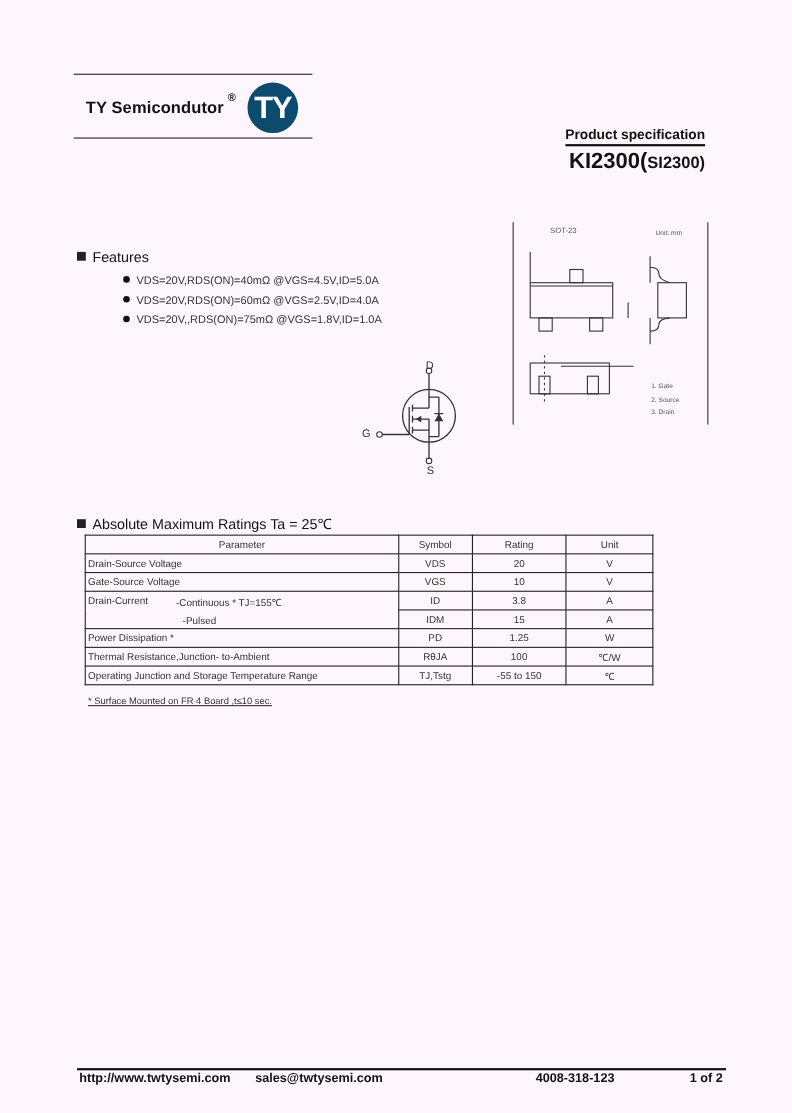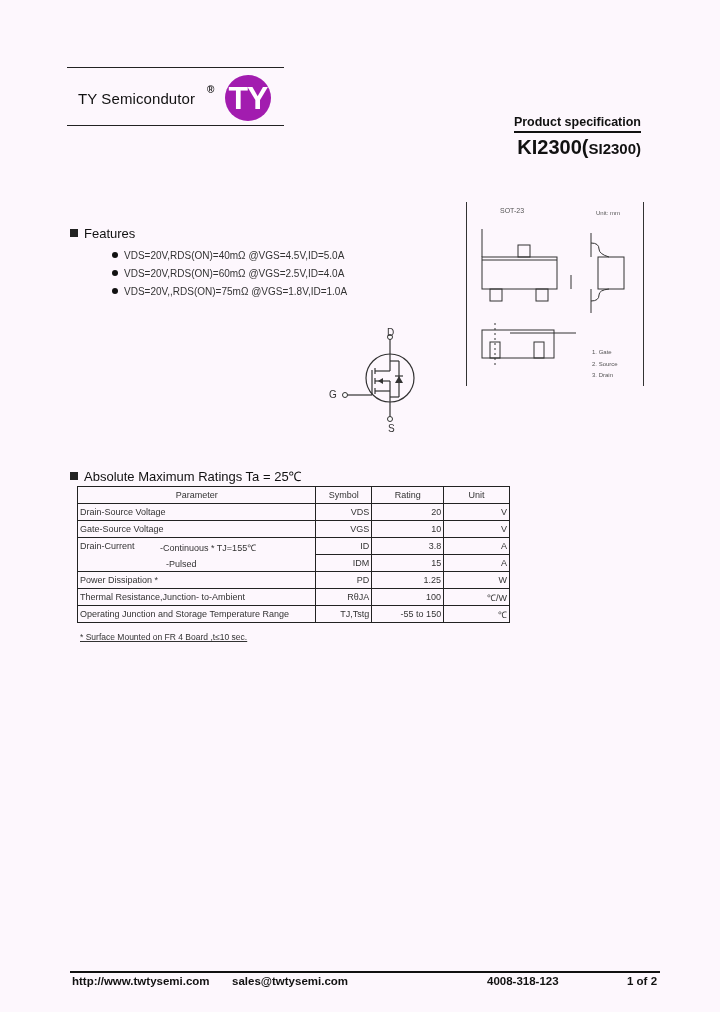--- a/index.html
+++ b/index.html
@@ -6,50 +6,50 @@
   body {
     width: 720px; height: 1012px; position: relative; overflow: hidden;
     background: #fdf7fd;
     font-family: "Liberation Sans", sans-serif;
     color: #111;
   }
   .abs { position: absolute; }
   
   .logo-top-line { left: 67px; top: 67px; width: 217px; height: 1px; background: #222; }
   .logo-bot-line { left: 67px; top: 125px; width: 217px; height: 1px; background: #222; }
-  .brand-text { left: 78px; top: 90px; font-size: 15px; font-weight: normal; letter-spacing: 0.1px; }
+  .brand-text { left: 78px; top: 90px; font-size: 15px; font-weight: bold; letter-spacing: 0.1px; }
   .reg-mark { left: 207px; top: 84px; font-size: 10px; font-weight: bold; }
   .logo-circle {
     left: 225px; top: 75px; width: 46px; height: 46px; border-radius: 50%;
-    background: #a21caf; color: #fff; font-weight: bold; font-size: 32px;
+    background: #0c4a6e; color: #fff; font-weight: bold; font-size: 28px;
     display: flex; align-items: center; justify-content: center; letter-spacing: -1px;
   }
   .header-rule { left: 514px; top: 131px; width: 127px; height: 2px; background: #111; }
   .product-spec { right: 79px; top: 115px; font-size: 12.5px; font-weight: bold; }
   .part-title { right: 79px; top: 136px; font-size: 20px; font-weight: bold; }
   .part-title .alt { font-size: 15px; font-weight: bold; }
   
   .sq { display: inline-block; width: 8px; height: 8px; background: #222; margin-right: 6px; vertical-align: 1px; }
   .features-head { left: 70px; top: 226px; font-size: 13px; }
   .feat { left: 72px; font-size: 10px; color: #333; padding-left: 40px; }
   .dot { display: inline-block; width: 6px; height: 6px; border-radius: 50%; background: #111; margin-right: 6px; vertical-align: 1px; }
   
   .pkg-frame { left: 466px; top: 202px; width: 176px; height: 184px; border-left: 1px solid #333; border-right: 1px solid #333; }
   .pkg-label { font-size: 6px; color: #555; }
   
   .ratings-head { left: 70px; top: 467px; font-size: 13px; }
   table.ratings {
-    position: absolute; left: 77px; top: 486px; width: 433px;
+    position: absolute; left: 77px; top: 486px; width: 517px;
     border-collapse: collapse; font-size: 9px; color: #333;
   }
   table.ratings td, table.ratings th {
     border: 1px solid #222; height: 16px; padding: 0 2px; font-weight: normal;
   }
   table.ratings th { text-align: center; }
-  .c { text-align: right; }
+  .c { text-align: center; }
   .footnote { left: 80px; top: 632px; font-size: 8.5px; color: #333; text-decoration: underline; }
   
   .footer-rule { left: 70px; top: 971px; width: 590px; height: 2px; background: #111; }
   .footer-item { top: 975px; font-size: 11.5px; font-weight: bold; color: #111; }
 </style>
 </head>
 <body>
 
 <div class="abs logo-top-line"></div>
 <div class="abs brand-text">TY Semicondutor</div>

